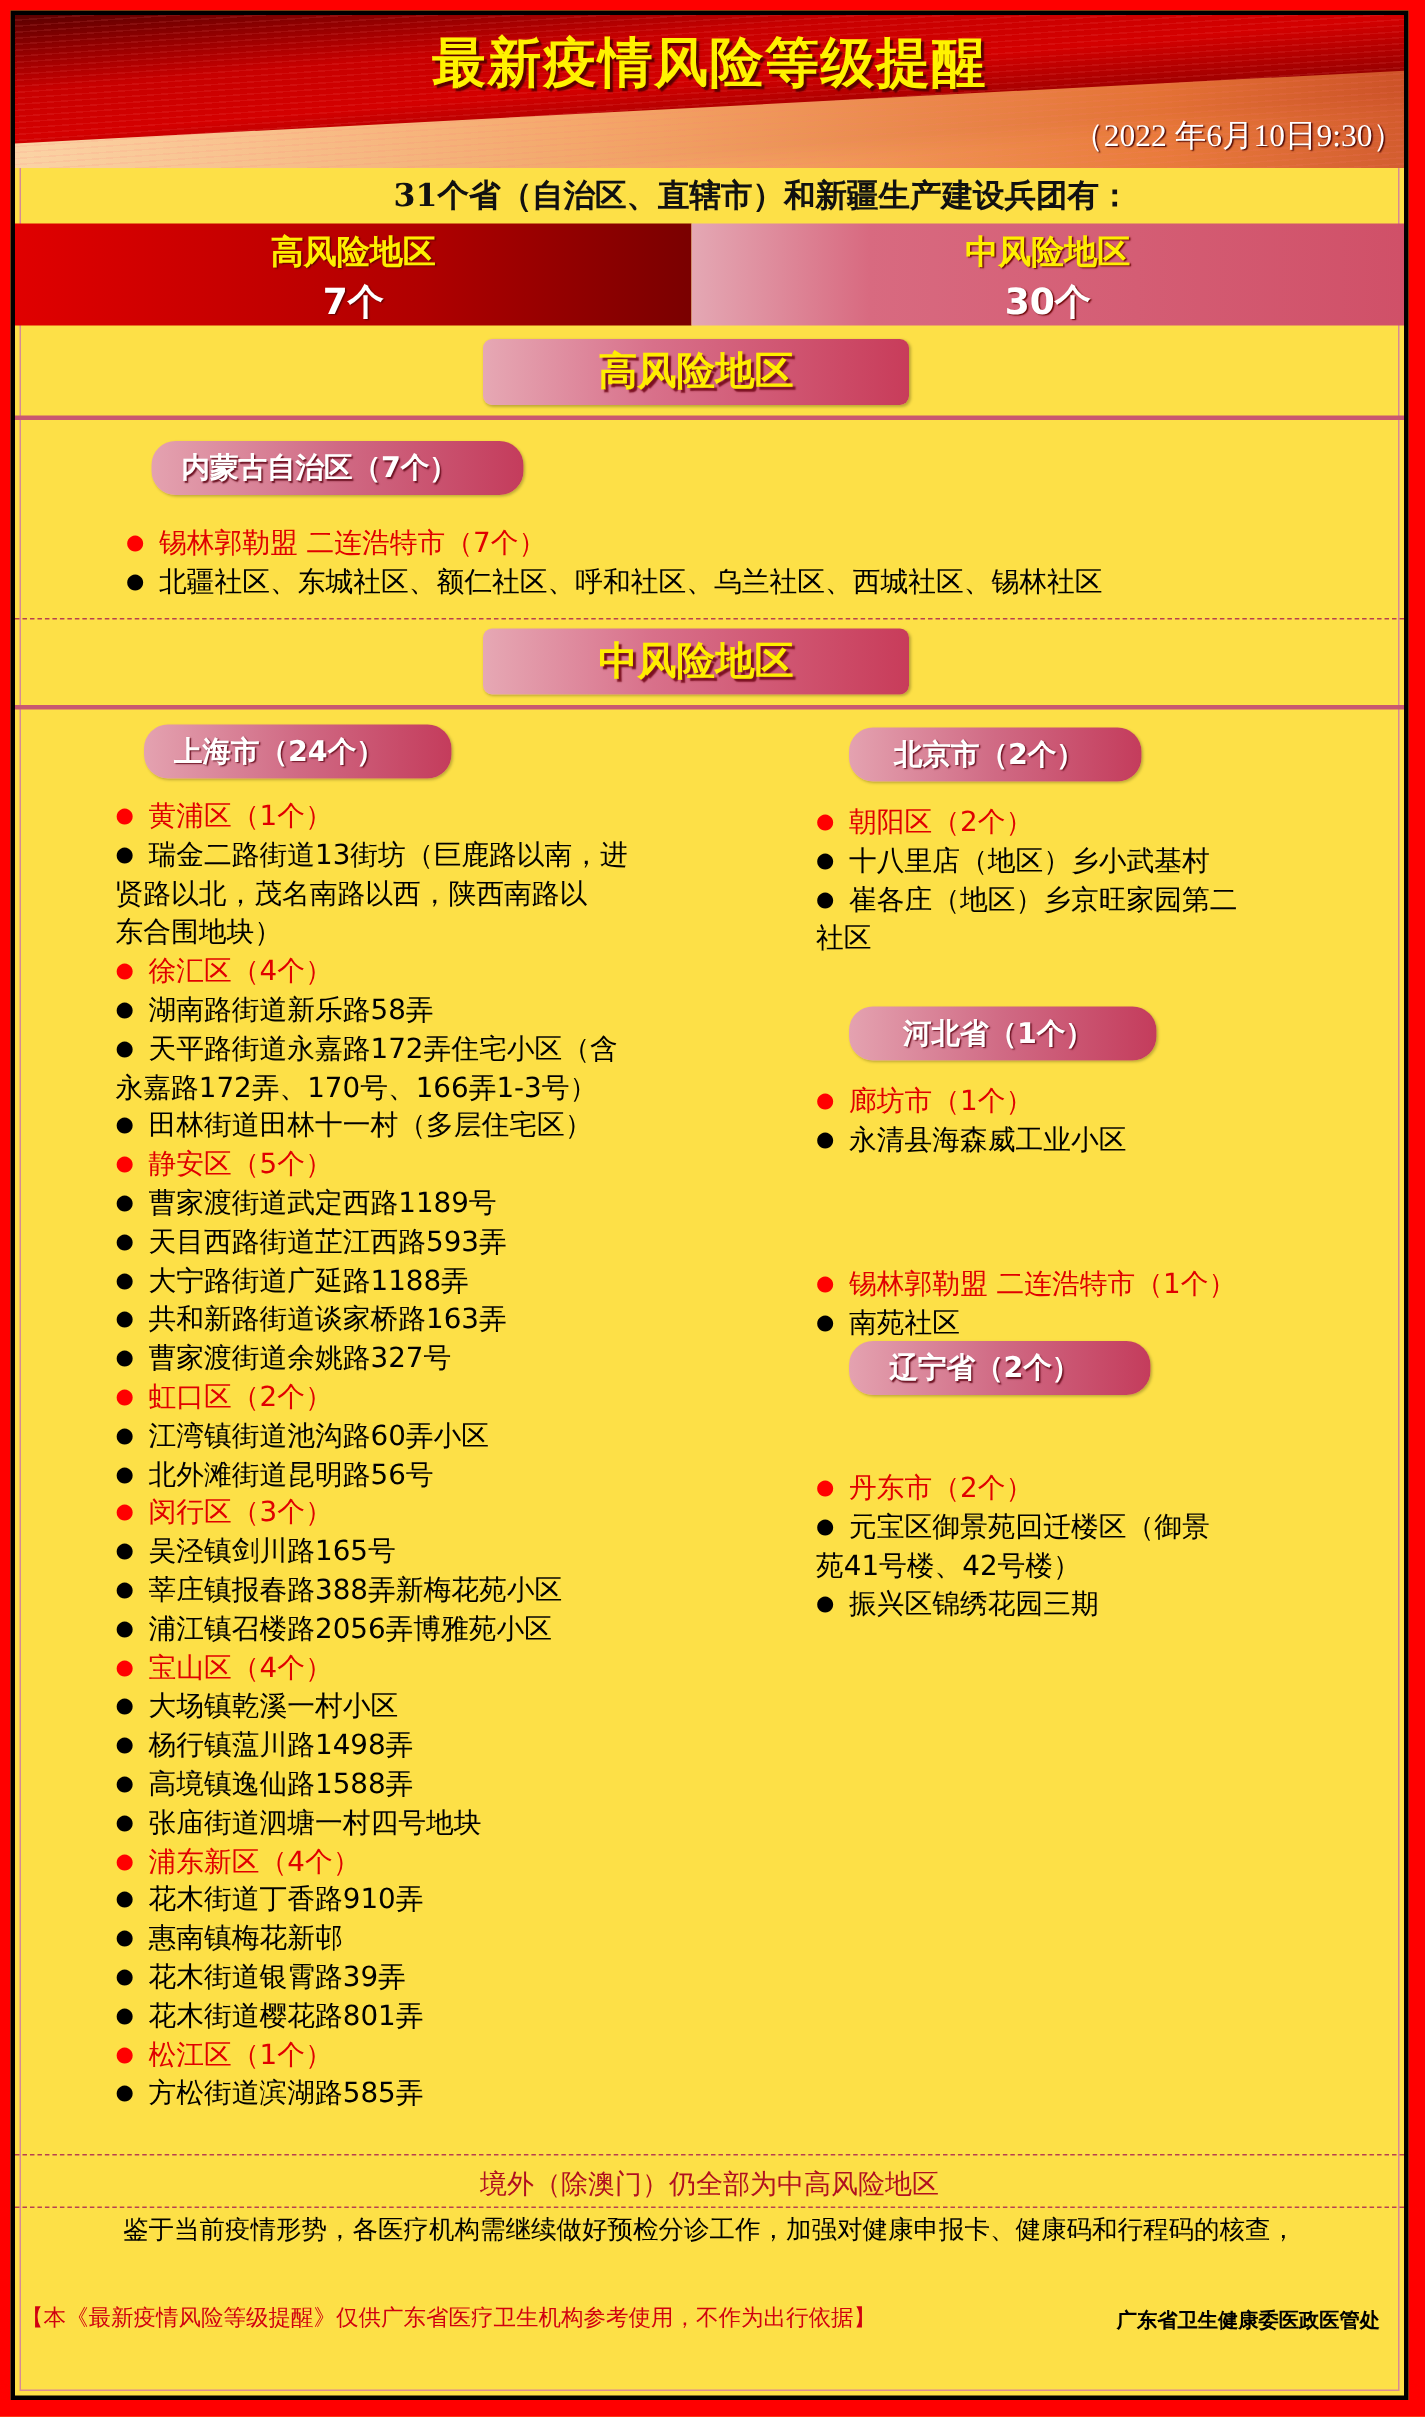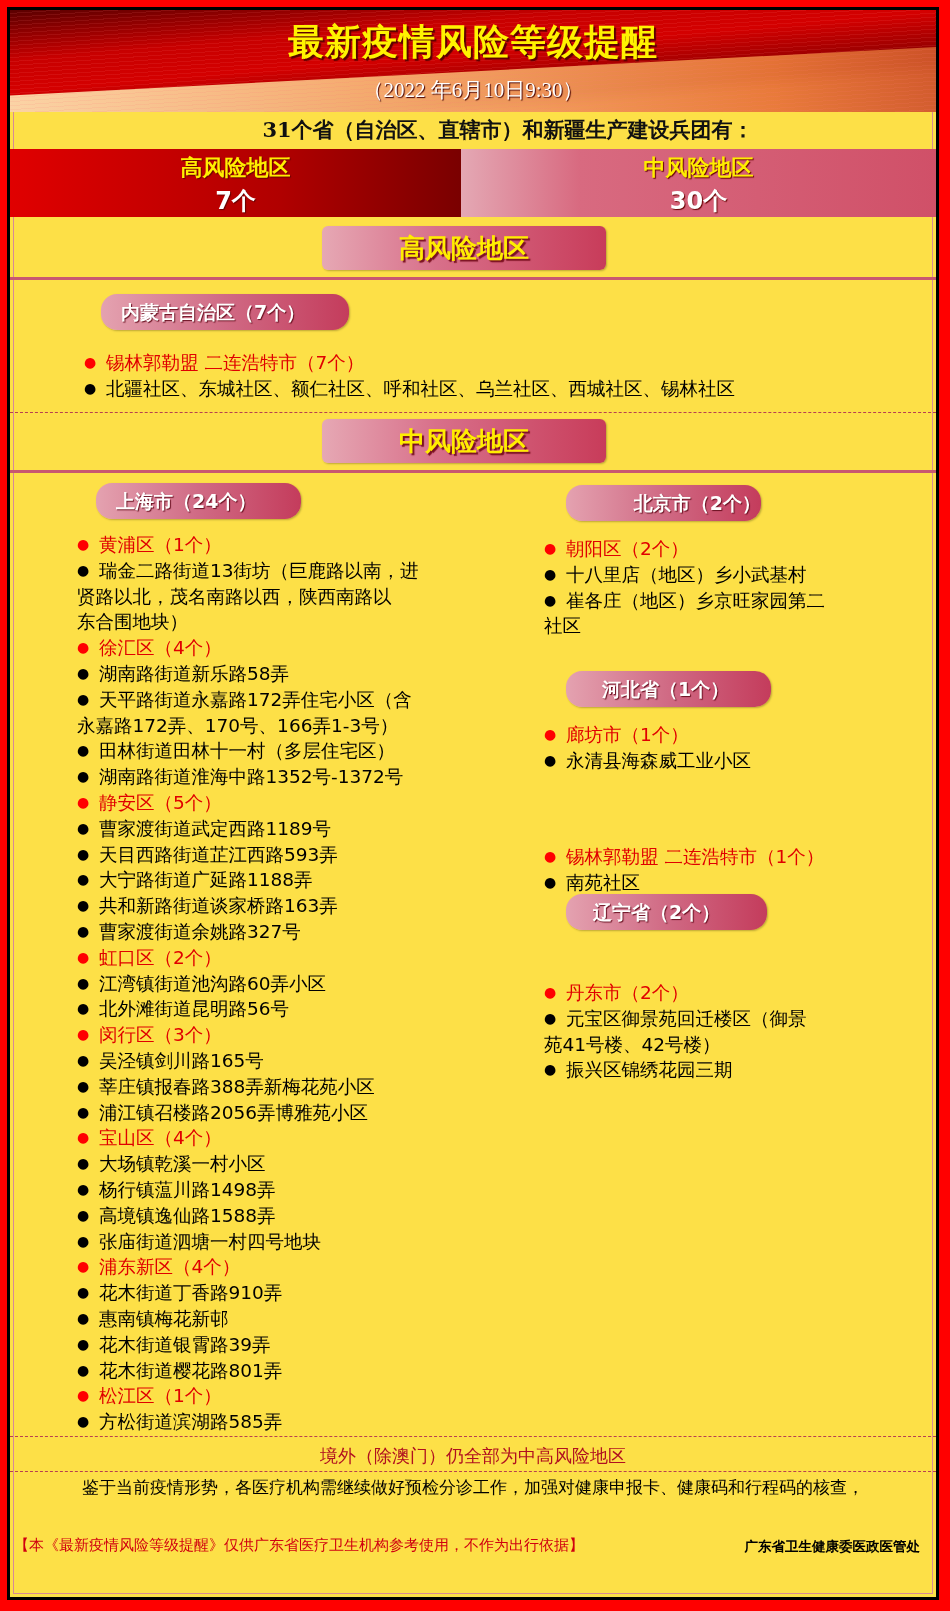--- a/index.html
+++ b/index.html
@@ -11,21 +11,21 @@
   .header { position: absolute; left: 0; top: 0; width: 100%; height: 102px; overflow: hidden;
             background: linear-gradient(175deg, #5a0000 0%, #8c0000 12%, #c80000 28%, #d40000 45%, #a00000 62%, #7a0000 72%, #f0a060 80%, #ffd8a0 100%); }
   .header .glow { position: absolute; left: -60px; top: 60px; width: 1100px; height: 80px;
                   background: linear-gradient(90deg, #ffe6b8 0%, #f8b070 40%, #e87838 75%, #c04020 100%);
                   transform: rotate(-3deg); opacity: .95; }
   .header .lines { position: absolute; inset: 0;
                    background: repeating-linear-gradient(176deg, rgba(255,255,255,0) 0 3px, rgba(255,120,120,.12) 3px 4px); }
   .title { position: absolute; left: 0; width: 100%; top: 8px; text-align: center;
            font-family: "DejaVu Sans", sans-serif; font-weight: bold; font-size: 36px; color: #fff200;
            letter-spacing: 1px; text-shadow: 2px 2px 1px #5a0000; }
-  .date { position: absolute; left: 0; width: 100%; top: 66px; text-align: center;
+  .date { position: absolute; left: 0; width: 100%; top: 66px; text-align: right;
           font-family: "Liberation Serif", "DejaVu Serif", serif; font-size: 21px; color: #fff;
           text-shadow: 1px 1px 1px #400; }
   .subhead { position: absolute; left: 0; width: 100%; top: 106px; text-align: center;
              font-family: "DejaVu Serif", serif; font-weight: bold; font-size: 21px; color: #111; padding-left: 35px; }
   .summary { position: absolute; left: 0; top: 139px; width: 100%; height: 68px; display: flex; }
   .sum-high { flex: 0 0 451px; background: linear-gradient(90deg, #e00000 0%, #b00000 60%, #7a0000 100%);
               text-align: center; }
   .sum-mid { flex: 1; background: linear-gradient(90deg, #e4a8b4 0%, #d86a80 25%, #d05068 100%); text-align: center; }
   .sum-label { font-weight: bold; font-size: 22px; color: #ffee00; margin-top: 4px; text-shadow: 1px 1px 1px #600; }
   .sum-count { font-weight: bold; font-size: 24px; color: #fff; margin-top: 2px; text-shadow: 1px 1px 1px #600; }
@@ -97,21 +97,20 @@
   <div class="list" id="left-list" style="left:67px; top:522px; width:430px;">
       <div class="row city">黄浦区（1个）</div>
       <div class="row">瑞金二路街道13街坊（巨鹿路以南，进</div>
       <div class="row cont">贤路以北，茂名南路以西，陕西南路以</div>
       <div class="row cont">东合围地块）</div>
       <div class="row city">徐汇区（4个）</div>
       <div class="row">湖南路街道新乐路58弄</div>
       <div class="row">天平路街道永嘉路172弄住宅小区（含</div>
       <div class="row cont">永嘉路172弄、170号、166弄1-3号）</div>
       <div class="row">田林街道田林十一村（多层住宅区）</div>
-      <div class="row">湖南路街道淮海中路1352号-1372号</div>
       <div class="row city">静安区（5个）</div>
       <div class="row">曹家渡街道武定西路1189号</div>
       <div class="row">天目西路街道芷江西路593弄</div>
       <div class="row">大宁路街道广延路1188弄</div>
       <div class="row">共和新路街道谈家桥路163弄</div>
       <div class="row">曹家渡街道余姚路327号</div>
       <div class="row city">虹口区（2个）</div>
       <div class="row">江湾镇街道池沟路60弄小区</div>
       <div class="row">北外滩街道昆明路56号</div>
       <div class="row city">闵行区（3个）</div>
@@ -125,21 +124,21 @@
       <div class="row">张庙街道泗塘一村四号地块</div>
       <div class="row city">浦东新区（4个）</div>
       <div class="row">花木街道丁香路910弄</div>
       <div class="row">惠南镇梅花新邨</div>
       <div class="row">花木街道银霄路39弄</div>
       <div class="row">花木街道樱花路801弄</div>
       <div class="row city">松江区（1个）</div>
       <div class="row">方松街道滨湖路585弄</div>
     </div>
 
-  <div class="prov" style="left:556px; top:475px; width:195px; padding-left:30px;text-align:right;">北京市（2个）</div>
+  <div class="prov" style="left:556px; top:475px; width:195px; padding-left:30px;">北京市（2个）</div>
   <div class="list rlist" style="left:534px; top:526px; width:350px;">
       <div class="row city">朝阳区（2个）</div>
       <div class="row">十八里店（地区）乡小武基村</div>
       <div class="row">崔各庄（地区）乡京旺家园第二</div>
       <div class="row cont">社区</div>
     </div>
 
   <div class="prov" style="left:556px; top:661px; width:205px; padding-left:36px;">河北省（1个）</div>
   <div class="list rlist" style="left:534px; top:712px; width:350px;">
       <div class="row city">廊坊市（1个）</div>

